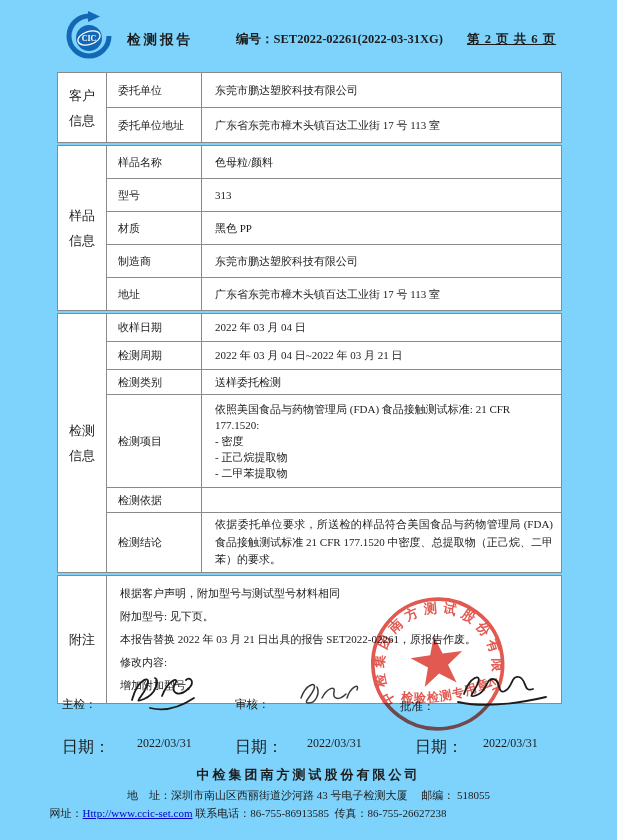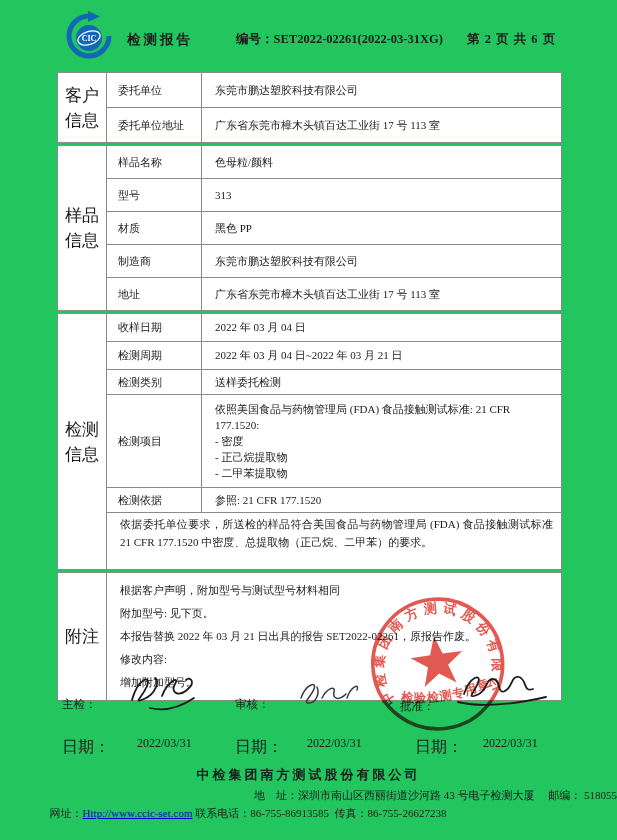--- a/index.html
+++ b/index.html
@@ -1,30 +1,30 @@
 <!DOCTYPE html>
 <html><head>
 <meta charset="utf-8">
 <style>
   html,body{margin:0;padding:0;background:#ffffff;}
   body{width:617px;height:840px;overflow:hidden;position:relative;
        font-family:"Liberation Serif","DejaVu Serif",serif;color:#1c1c1c;}
-  .page{position:absolute;inset:0;background:#22c55e;}
+  .page{position:absolute;inset:0;background:#7dd3fc;}
 
   
   .hdr-logo{position:absolute;left:64px;top:11px;width:50px;height:50px;}
   .hdr-title{position:absolute;left:127px;top:31px;font-size:13.5px;font-weight:bold;letter-spacing:3px;}
   .hdr-no{position:absolute;left:236px;top:31px;font-size:12.5px;font-weight:bold;white-space:nowrap;}
-  .hdr-page{position:absolute;left:467px;top:31px;font-size:12.5px;font-weight:bold;letter-spacing:1px;white-space:nowrap;}
+  .hdr-page{position:absolute;left:467px;top:31px;font-size:12.5px;font-weight:bold;letter-spacing:1px;white-space:nowrap;text-decoration:underline;}
 
   
   .tablewrap{position:absolute;left:57px;top:72px;width:505px;}
   .section{display:flex;border:1px solid #8a8a8a;margin-bottom:2px;background:#fff;}
   .group-cell{width:48px;flex:0 0 48px;border-right:1px solid #8a8a8a;display:flex;align-items:center;
-              justify-content:center;text-align:center;white-space:pre-line;line-height:25px;font-size:17px;}
+              justify-content:center;text-align:center;white-space:pre-line;line-height:25px;font-size:13px;}
   .rows{flex:1;display:flex;flex-direction:column;min-width:0;}
   .row{display:flex;border-top:1px solid #8a8a8a;}
   .row:first-child{border-top:none;}
   .cell{box-sizing:border-box;font-size:11px;}
   .cell.label{width:95px;flex:0 0 95px;border-right:1px solid #8a8a8a;display:flex;align-items:center;padding-left:11px;}
   .cell.value{flex:1;display:flex;align-items:center;padding:2px 8px 2px 13px;min-width:0;}
   .h34{min-height:34px;} .h32{min-height:32px;} .h27{min-height:27px;justify-content:space-between;} .h24{min-height:24px;}
   .h85{min-height:85px;} .h56{min-height:56px;}
   .cell.value.block{display:block;white-space:pre-line;line-height:16px;padding-top:6px;padding-bottom:6px;}
   .cell.value.justify{display:block;line-height:17.5px;padding-top:3px;padding-bottom:3px;text-align:justify;}
@@ -35,21 +35,21 @@
          mix-blend-mode:multiply;opacity:0.88;transform:rotate(-8deg);z-index:5;}
 
   
   .sig-label{position:absolute;font-size:11.5px;white-space:nowrap;}
   .sig-svg{position:absolute;}
   .date-label{position:absolute;font-size:16px;white-space:nowrap;}
   .date-val{position:absolute;font-size:12px;white-space:nowrap;}
 
   
   .ft-company{position:absolute;left:0;top:766px;width:617px;text-align:center;font-size:13px;font-weight:bold;letter-spacing:3px;}
-  .ft-line1{position:absolute;left:0;top:788px;width:617px;text-align:right;font-size:11px;white-space:pre;}
+  .ft-line1{position:absolute;left:0;top:788px;width:617px;text-align:center;font-size:11px;white-space:pre;}
   .ft-line2{position:absolute;left:0;top:806px;width:496px;text-align:center;font-size:11px;white-space:pre;}
   .ft-link{color:#0000cc;text-decoration:underline;}
 </style>
 </head>
 <body>
 
 <div class="page">
 
   <svg class="hdr-logo" viewBox="0 0 50 50">
     <path d="M25,5 A20,20 0 1,0 45,25" stroke="#1268b5" stroke-width="5" fill="none"></path>
@@ -124,23 +124,23 @@
         </div>
         <div class="row h85">
           <div class="cell label">检测项目</div>
           <div class="cell value block">依照美国食品与药物管理局 (FDA) 食品接触测试标准: 21 CFR 177.1520:
 - 密度
 - 正己烷提取物
 - 二甲苯提取物</div>
         </div>
         <div class="row h24">
           <div class="cell label">检测依据</div>
-          <div class="cell value">参照: 21 CFR 177.1520</div>
         </div>
         <div class="row h56">
+          <div class="cell label">检测结论</div>
           <div class="cell value justify">依据委托单位要求，所送检的样品符合美国食品与药物管理局 (FDA) 食品接触测试标准 21 CFR 177.1520 中密度、总提取物（正己烷、二甲苯）的要求。</div>
         </div>
       </div>
     </div>
 
     <div class="section">
       <div class="group-cell">附注</div>
       <div class="note-cell">根据客户声明，附加型号与测试型号材料相同
 附加型号: 见下页。
 本报告替换 2022 年 03 月 21 日出具的报告 SET2022-02261，原报告作废。

